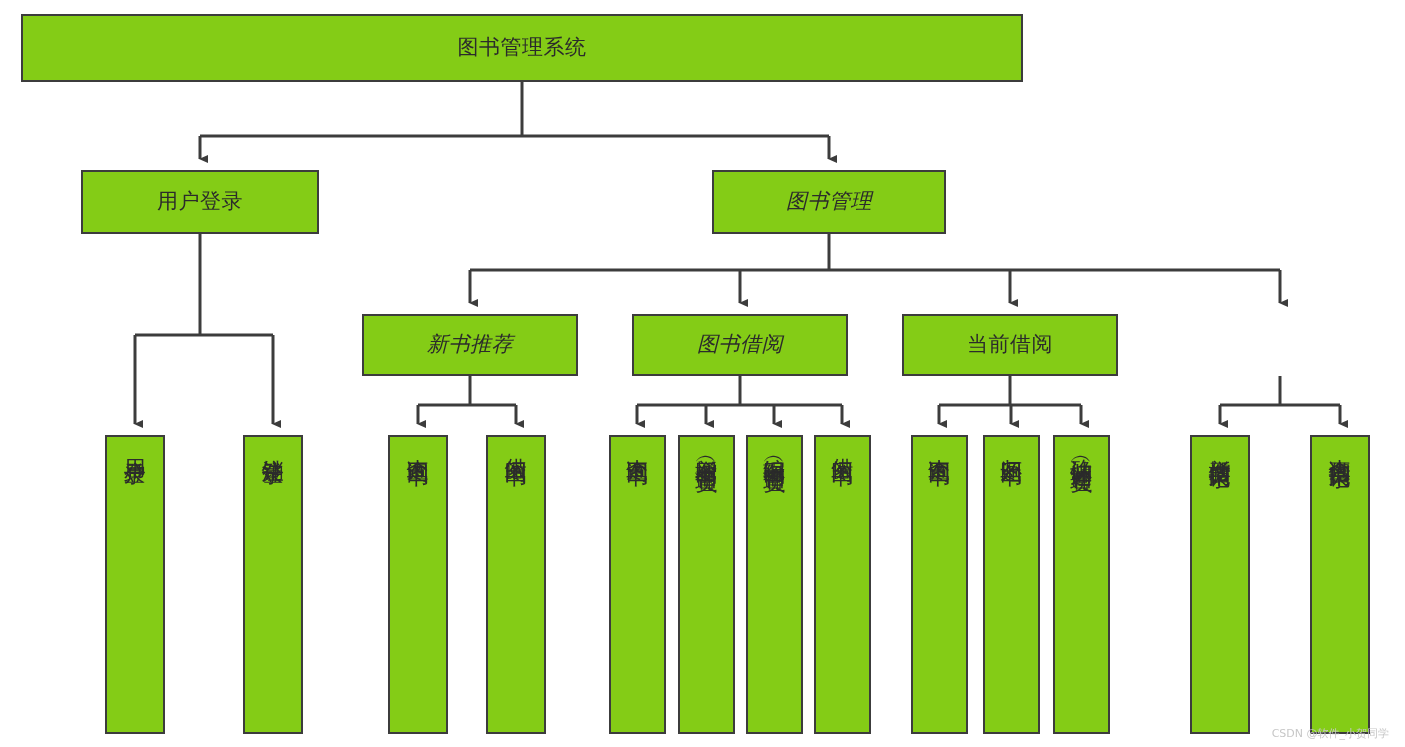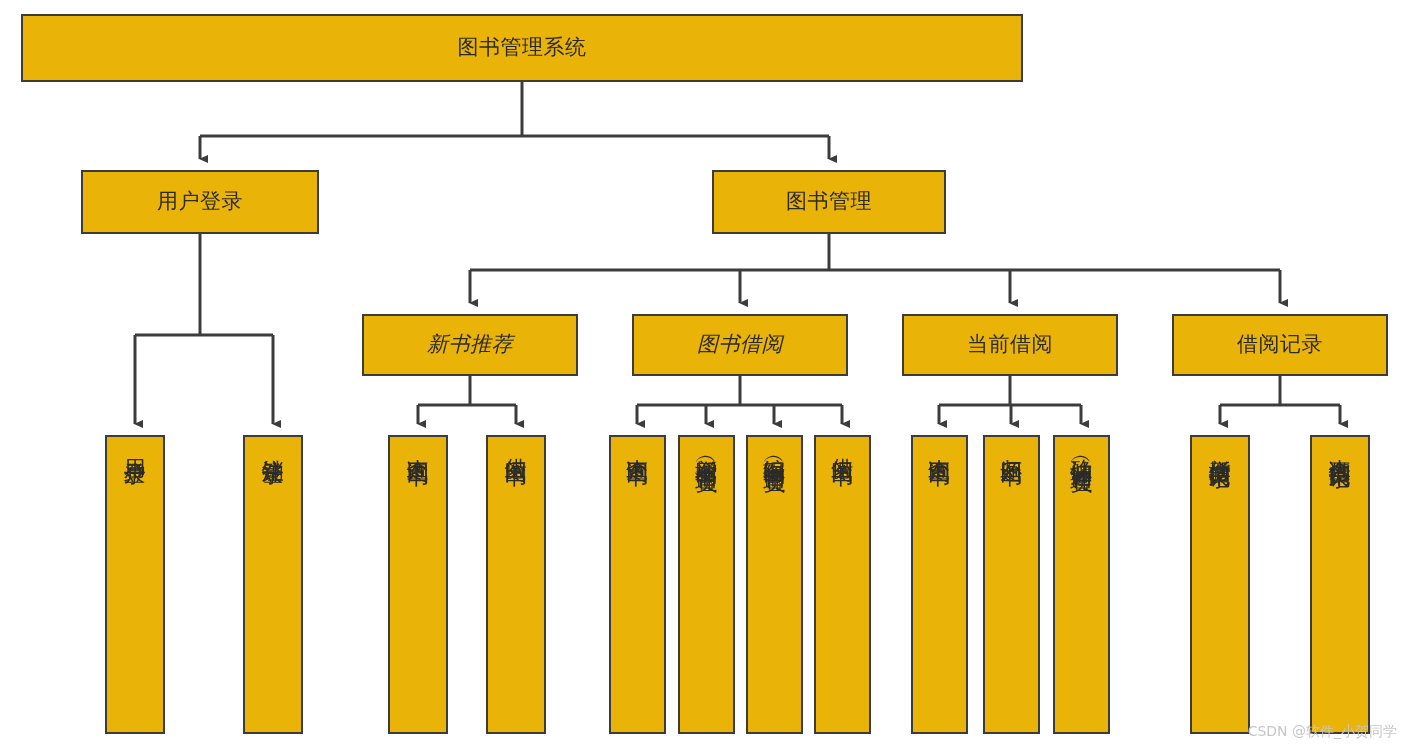--- a/index.html
+++ b/index.html
@@ -20,21 +20,21 @@
   #connector-layer {
     position: absolute;
     left: 0;
     top: 0;
     width: 1405px;
     height: 747px;
   }
   .node-box {
     position: absolute;
     box-sizing: border-box;
-    background: #eab308;
+    background: #84cc16;
     border: 2.5px solid #3c3c3c;
     display: flex;
     align-items: center;
     justify-content: center;
     z-index: 2;
   }
   .node-label-h {
     font-size: 21px;
     color: #2b2b2b;
     line-height: 1.1;
@@ -51,23 +51,23 @@
     text-orientation: upright;
     font-size: 22px;
     color: #2b2b2b;
     line-height: 1.25;
     letter-spacing: 2px;
     text-align: center;
     max-height: 292px;
   }
   #watermark {
     position: absolute;
-    right: 8px;
+    right: 16px;
     bottom: 6px;
-    font-size: 14px;
+    font-size: 11px;
     color: #c7c7c7;
     white-space: nowrap;
     z-index: 5;
     font-family: "DejaVu Sans", "Liberation Sans", sans-serif;
     text-align: center;
   }
 </style>
 </head>
 <body>
 
@@ -116,35 +116,32 @@
       </g>
   </svg>
 
   <div class="node-box" style="left: 21px; top: 14px; width: 1002px; height: 68px;">
     <span class="node-label-h">图书管理系统</span>
   </div>
 
   <div class="node-box" style="left: 81px; top: 170px; width: 238px; height: 64px;">
     <span class="node-label-h">用户登录</span>
   </div>
-  <div class="node-box" style="left: 712px; top: 170px; width: 234px; height: 64px;">
+  <div class="node-box" style="left: 712px; top: 170px; width: 234px; height: 64px; font-style: italic;">
     <span class="node-label-h">图书管理</span>
   </div>
 
   <div class="node-box" style="left: 362px; top: 314px; width: 216px; height: 62px; font-style: italic;">
     <span class="node-label-h">新书推荐</span>
   </div>
   <div class="node-box" style="left: 632px; top: 314px; width: 216px; height: 62px; font-style: italic;">
     <span class="node-label-h">图书借阅</span>
   </div>
   <div class="node-box" style="left: 902px; top: 314px; width: 216px; height: 62px;">
     <span class="node-label-h">当前借阅</span>
-  </div>
-  <div class="node-box" style="left: 1172px; top: 314px; width: 216px; height: 62px;">
-    <span class="node-label-h">借阅记录</span>
   </div>
 
   <div class="node-box vertical" style="left: 105px; top: 435px; width: 60px; height: 299px;">
     <span class="node-label-v">用户登录</span>
   </div>
   <div class="node-box vertical" style="left: 243px; top: 435px; width: 60px; height: 299px;">
     <span class="node-label-v">注销登录</span>
   </div>
   <div class="node-box vertical" style="left: 388px; top: 435px; width: 60px; height: 299px;">
     <span class="node-label-v">查询图书</span>

